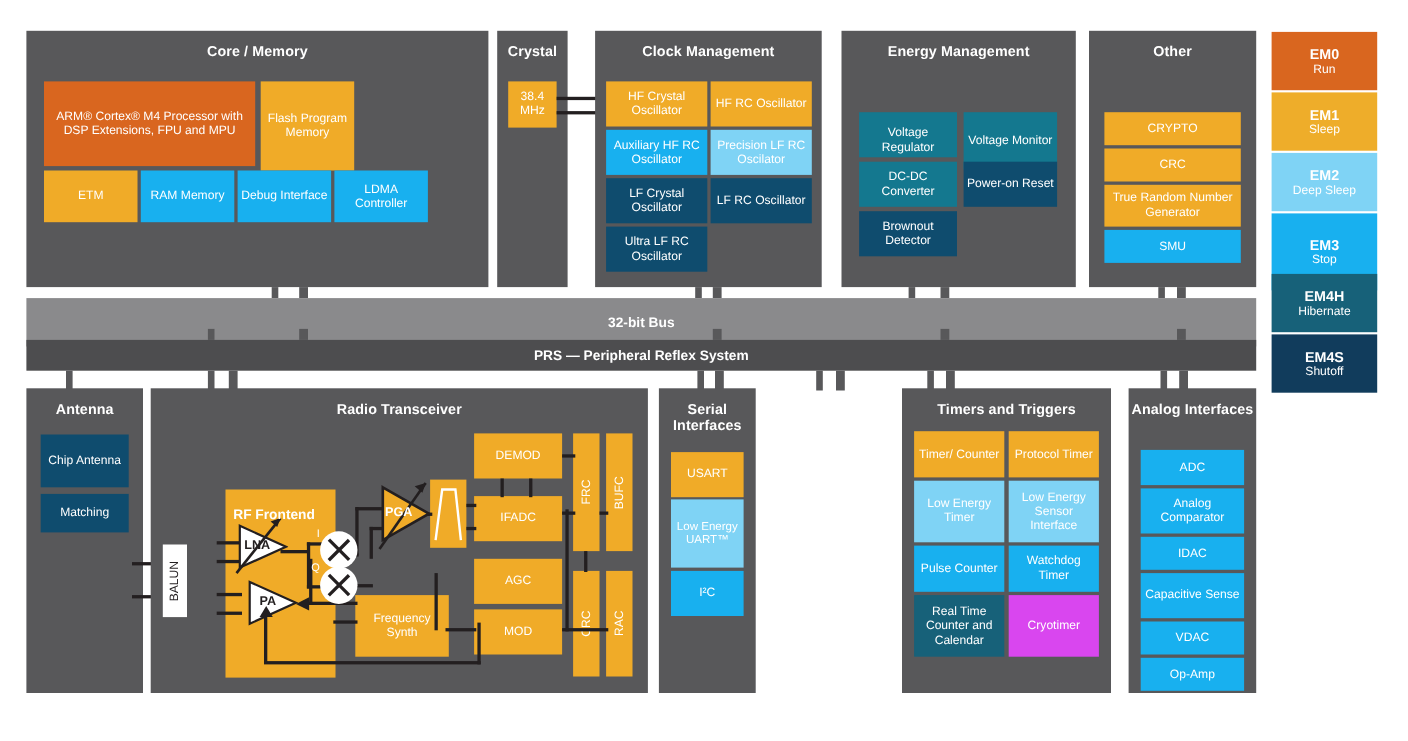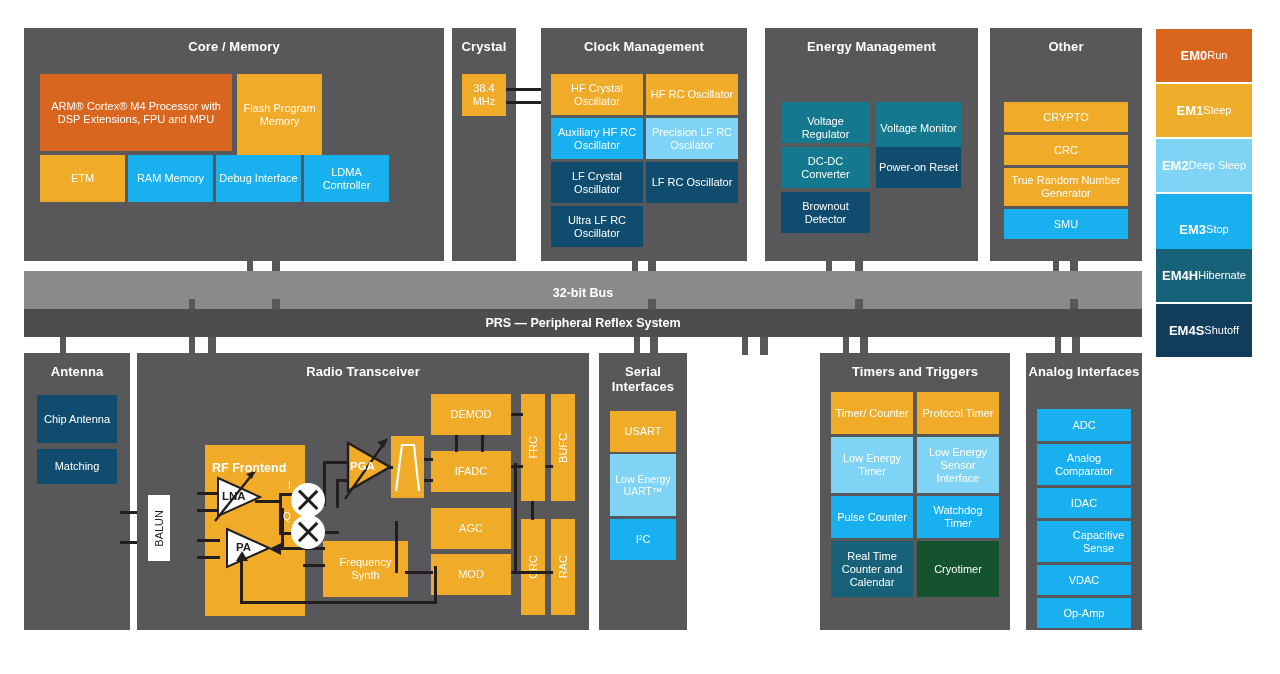--- a/index.html
+++ b/index.html
@@ -41,21 +41,21 @@
   }
   .blk.sm { font-size: 10.5px; line-height: 12px; }
 
   
   .c-orange  { background: #d9661f; }
   .c-amber   { background: #f0ab28; }
   .c-cyan    { background: #18b0ef; }
   .c-ltblue  { background: #7fd3f5; }
   .c-teal    { background: #14788f; }
   .c-navy    { background: #0f4c6e; }
-  .c-navy2   { background: #14532d; }
+  .c-navy2   { background: #d946ef; }
   .c-dteal   { background: #176179; }
 
   
   .bar {
     position: absolute;
     display: flex;
     align-items: center;
     justify-content: center;
     color: #ffffff;
     font-weight: bold;
@@ -66,20 +66,21 @@
 
   
   .stub { position: absolute; background: #58585a; }
 
   
   .em {
     position: absolute;
     left: 1156px;
     width: 96px;
     display: flex;
+    flex-direction: column;
     align-items: center;
     justify-content: center;
     color: #ffffff;
   }
   .em .t1 { font-weight: bold; font-size: 13px; line-height: 15px; }
   .em .t2 { font-size: 11px; line-height: 13px; }
   .wire { position: absolute; background: #231f20; }
   .mix {
     position: absolute;
     background: #ffffff;
@@ -429,21 +430,21 @@
     <div class="panel-title two">Analog Interfaces</div>
     <div class="blk c-cyan" style="left:11px; top:56px; width:94px; height:32px;">
       <span>ADC</span>
     </div>
     <div class="blk c-cyan" style="left:11px; top:91px; width:94px; height:41px;">
       <span>Analog Comparator</span>
     </div>
     <div class="blk c-cyan" style="left:11px; top:135px; width:94px; height:30px;">
       <span>IDAC</span>
     </div>
-    <div class="blk c-cyan" style="left:11px; top:168px; width:94px; height:41px;padding-left:32px;">
+    <div class="blk c-cyan" style="left:11px; top:168px; width:94px; height:41px;">
       <span>Capacitive Sense</span>
     </div>
     <div class="blk c-cyan" style="left:11px; top:212px; width:94px; height:30px;">
       <span>VDAC</span>
     </div>
     <div class="blk c-cyan" style="left:11px; top:245px; width:94px; height:30px;">
       <span>Op-Amp</span>
     </div>
   </div>
 

